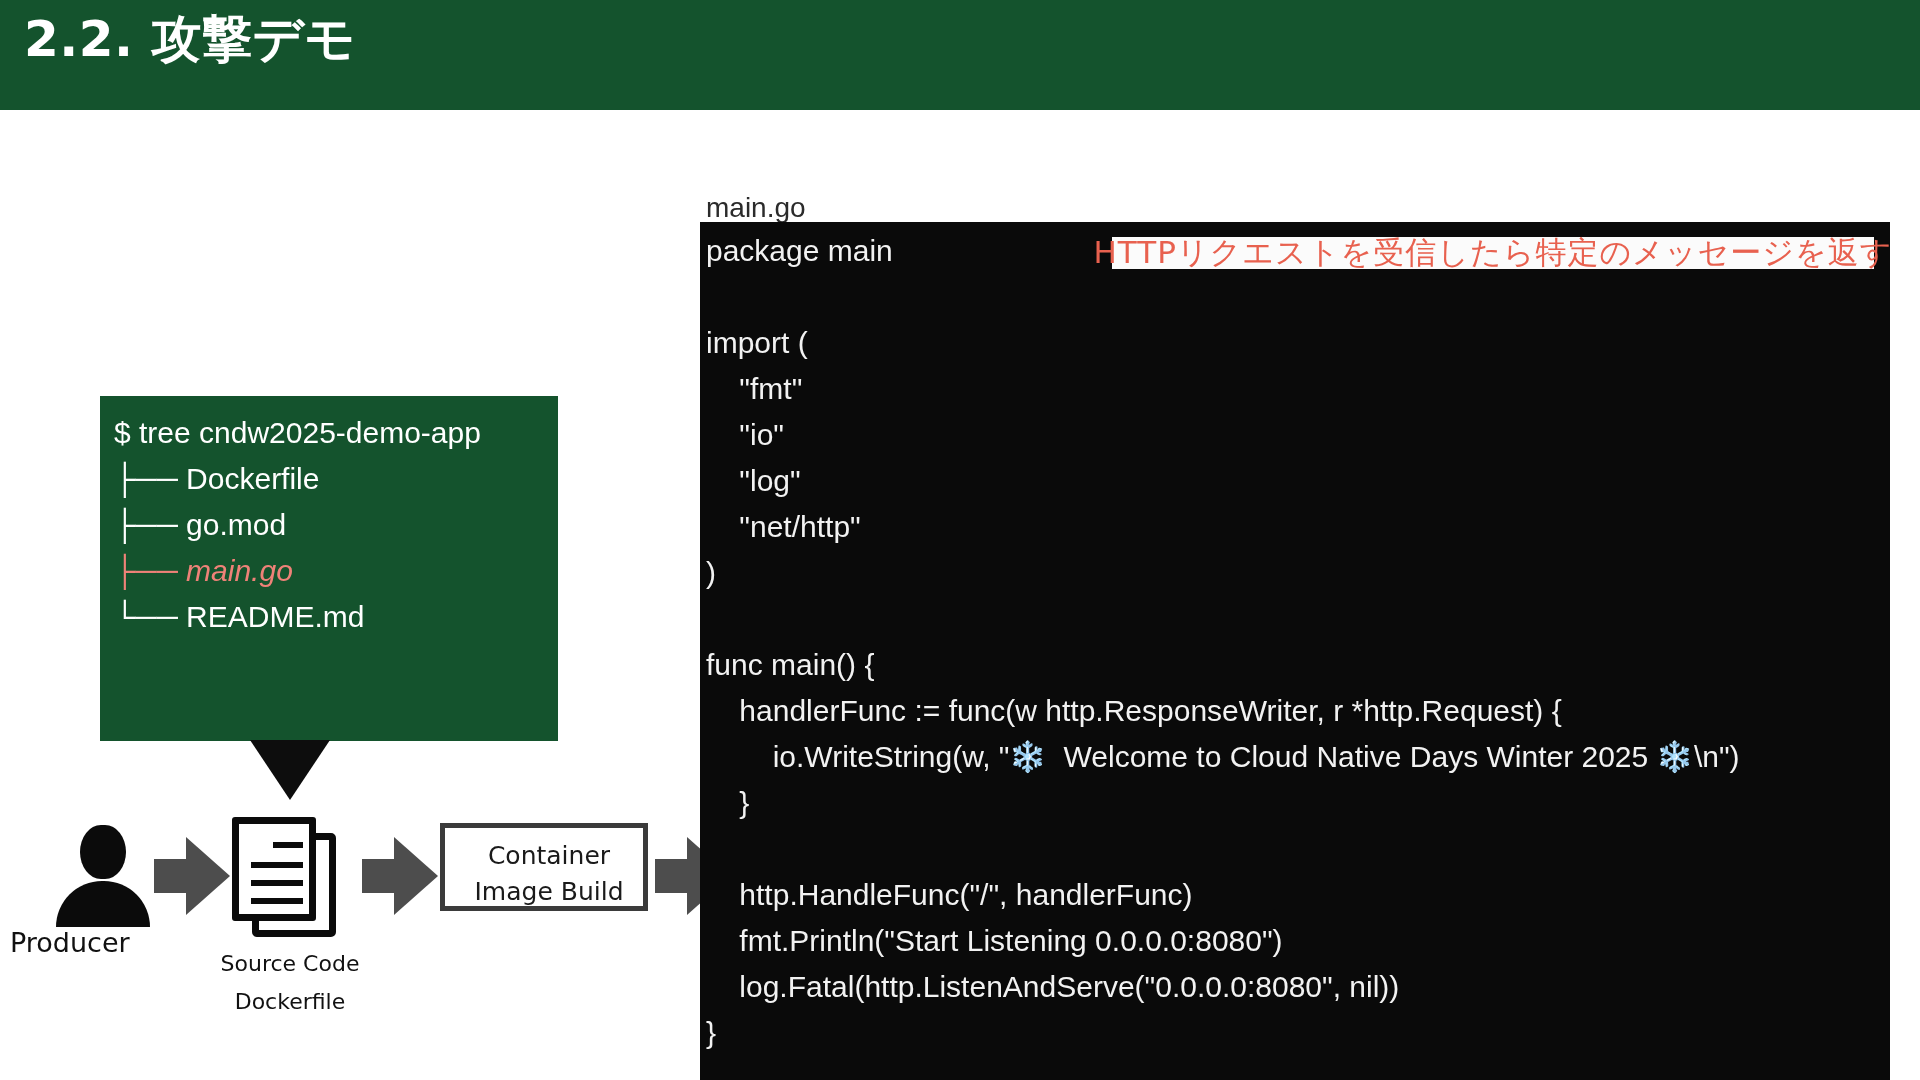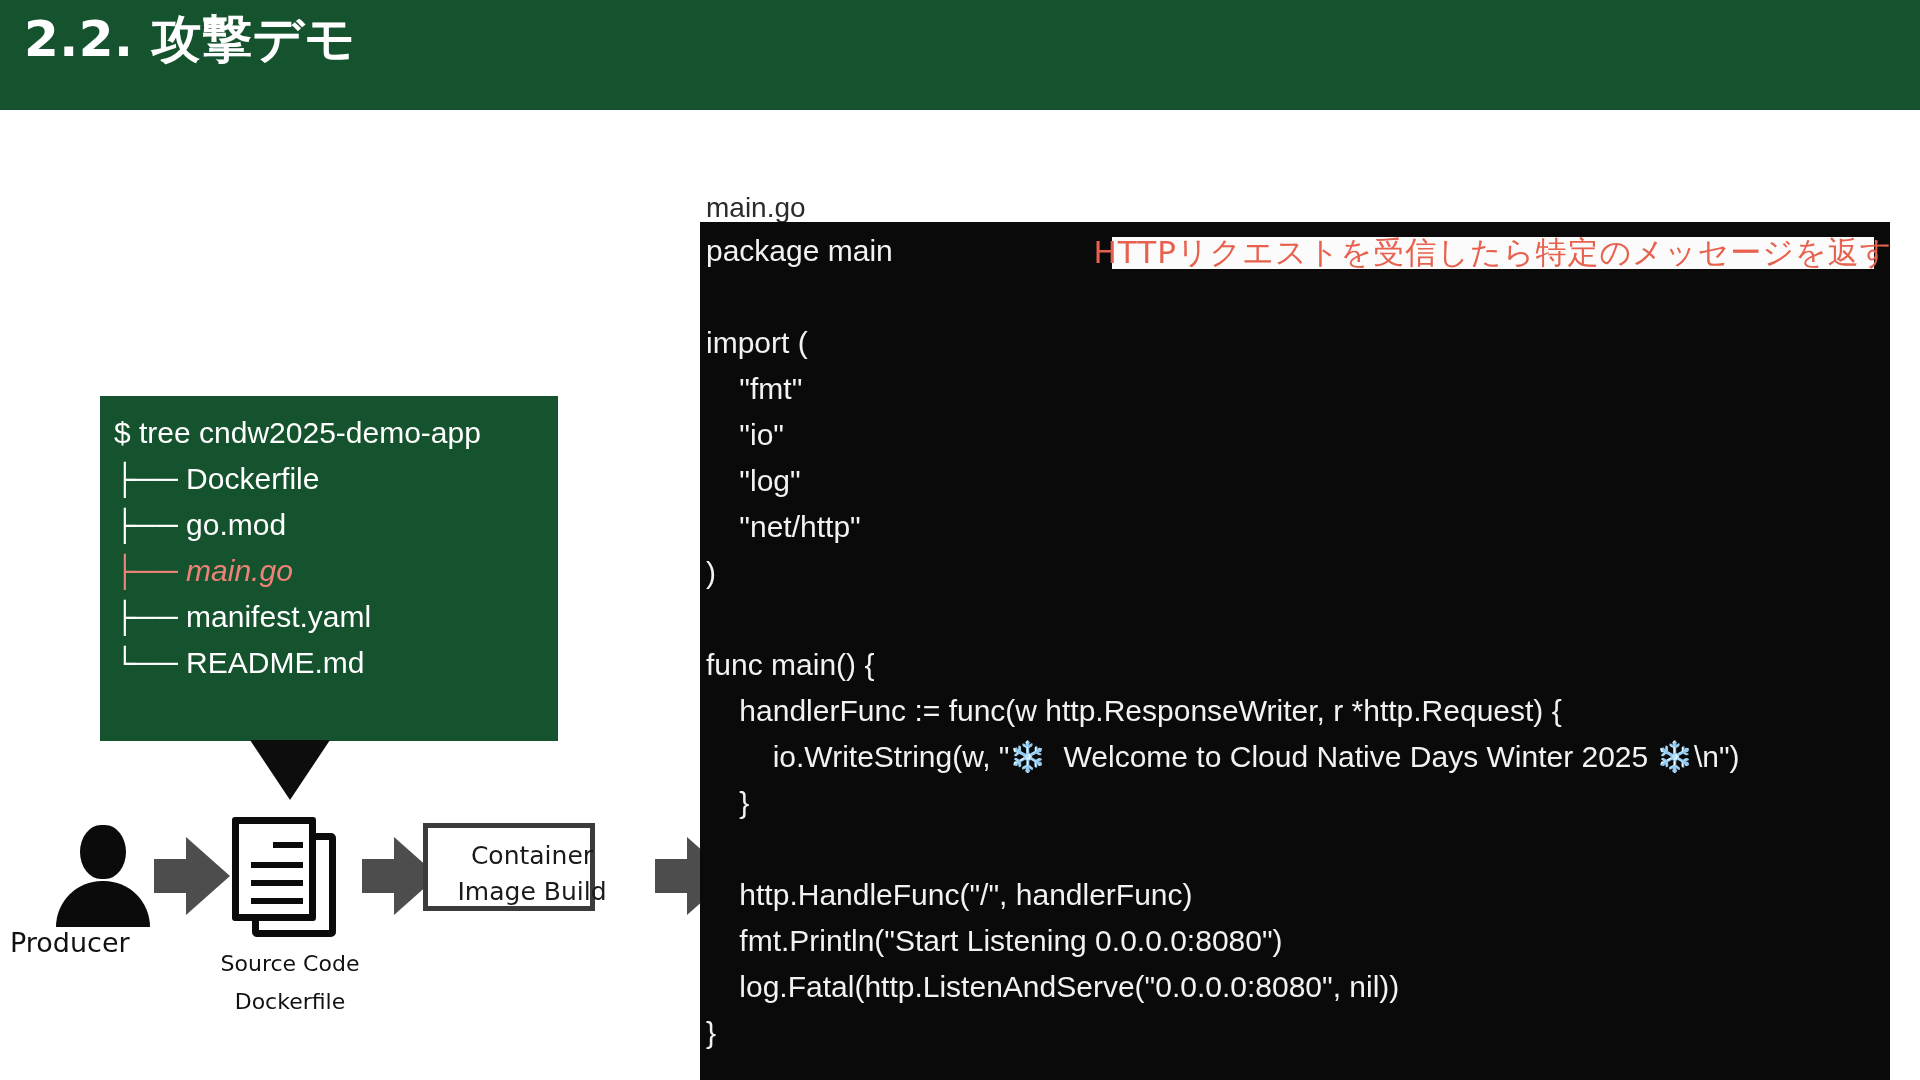--- a/index.html
+++ b/index.html
@@ -84,21 +84,21 @@
     position:absolute; left:32px; top:0px; width:0; height:0;
     border-top:39px solid transparent; border-bottom:39px solid transparent;
     border-left:44px solid #4d4d4d;
   }
   #arrow-1{ left:154px; top:32px; }
   #arrow-2{ left:362px; top:32px; }
   #arrow-3{ left:655px; top:32px; }
 
   
   #build-box{
-    position:absolute; left:423px; top:18px; width:172px; height:88px;
+    position:absolute; left:440px; top:18px; width:208px; height:88px;
     border:5px solid #3b3b3b; background:#ffffff;
   }
   #build-label{
     position:absolute; left:0; top:10px; width:208px; text-align:center;
     font-size:25px; color:#1a1a1a; line-height:36px;
     font-family:"DejaVu Sans",sans-serif;
   }
 
   
   #image-ghost{
@@ -134,21 +134,21 @@
   }
 </style>
 </head>
 <body>
 
 <div id="title-bar">
   <div id="title-text">2.2. 攻撃デモ</div>
 </div>
 
 <div id="tree-callout">
-  <div id="tree-body"><div class="tree-line">$ tree cndw2025-demo-app</div><div class="tree-line">├── Dockerfile</div><div class="tree-line">├── go.mod</div><div class="tree-line accent">├── main.go</div><div class="tree-line">├── manifest.yaml</div><div class="tree-line">└── README.md</div></div>
+  <div id="tree-body"><div class="tree-line">$ tree cndw2025-demo-app</div><div class="tree-line">├── Dockerfile</div><div class="tree-line">├── go.mod</div><div class="tree-line accent">├── main.go</div><div class="tree-line">└── README.md</div></div>
 </div>
 <div id="tree-tail"></div>
 
 <div id="pipeline">
 
   <div id="producer-icon">
     <div id="producer-head"></div>
     <div id="producer-body"></div>
   </div>
   <div id="producer-label">Producer</div>

